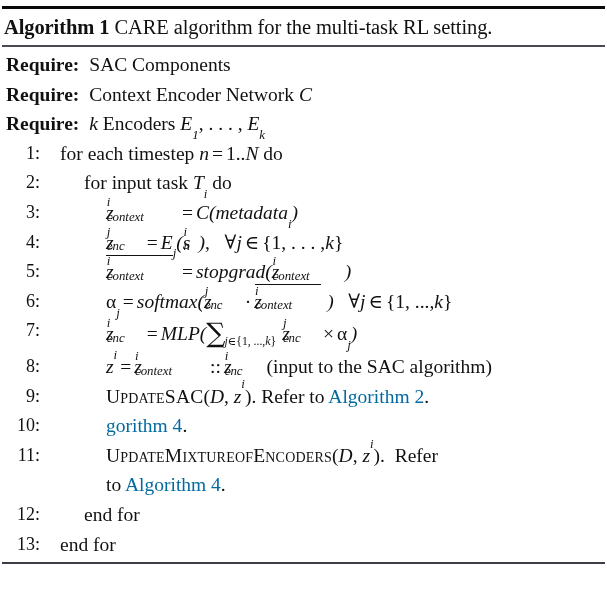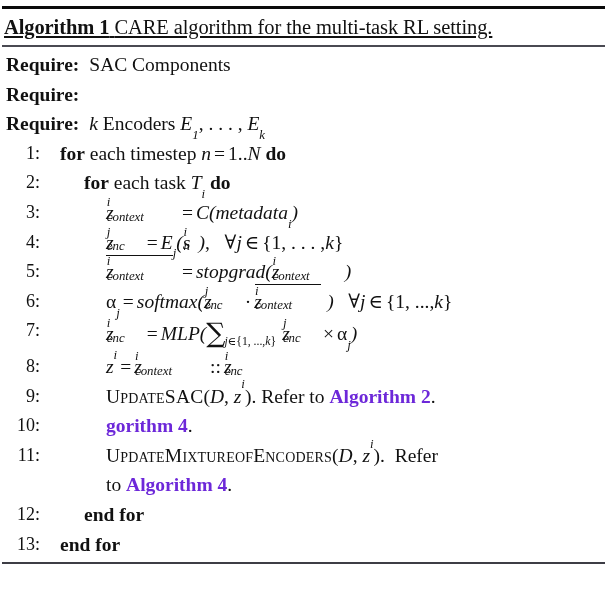--- a/index.html
+++ b/index.html
@@ -39,21 +39,20 @@
     margin: 3px 2px 0 2px;
   }
 
   
   .caption {
     font-size: 20.5px;
     line-height: 30px;
     padding: 3px 2px 3px 4px;
     white-space: nowrap;
     letter-spacing: -0.1px;
-    text-decoration: underline;
   }
   .caption .cap-label {
     font-weight: bold;
   }
   .caption .cap-text {
     font-weight: normal;
   }
 
   
   .body {
@@ -90,21 +89,21 @@
     flex: 1 1 auto;
     min-width: 0;
   }
 
   .req-text { padding-left: 10px; }
 
   .ind1 { padding-left: 14px; }
   .ind2 { padding-left: 38px; }
   .ind3 { padding-left: 60px; }
 
-  .kw { font-weight: bold; }
+  .kw { font-weight: normal; }
 
   
   .math {
     font-family: "Liberation Serif", "DejaVu Serif", serif;
     font-style: italic;
   }
   .mathup { font-style: normal; }
   .op { font-style: normal; padding: 0 3px; }
   .num { font-style: normal; }
 
@@ -158,21 +157,21 @@
     font-style: italic;
   }
 
   .sc {
     font-variant: small-caps;
     font-style: normal;
     letter-spacing: 0.2px;
     margin-top: 12px;
   }
 
-  .link { color: #6d28d9; font-weight: bold; }
+  .link { color: #0369a1; }
 
   .sum {
     font-style: normal;
     font-size: 1.38em;
     font-family: "DejaVu Serif", serif;
     position: relative;
     top: 0.08em;
   }
   .sum-sub {
     font-size: 0.60em;
@@ -202,20 +201,24 @@
 
     <div class="row">
       <span class="gutter req">Require:</span>
       <span class="content req-text">
         <span class="roman">SAC Components</span>
       </span>
     </div>
 
     <div class="row">
       <span class="gutter req">Require:</span>
+      <span class="content req-text">
+        <span class="roman">Context Encoder Network</span>
+        <span class="math">C</span>
+      </span>
     </div>
 
     <div class="row">
       <span class="gutter req">Require:</span>
       <span class="content req-text">
         <span class="math">k</span>
         <span class="roman">Encoders</span>
         <span class="math"><span>E</span><sub>1</sub></span><span class="roman">, . . . ,</span>
         <span class="math"><span>E</span><sub class="math">k</sub></span>
       </span>
@@ -228,21 +231,21 @@
         <span class="roman">each timestep</span>
         <span class="math">n</span><span class="op">=</span><span class="num">1..</span><span class="math">N</span>
         <span class="kw">do</span>
       </span>
     </div>
 
     <div class="row">
       <span class="gutter">2:</span>
       <span class="content ind2">
         <span class="kw">for</span>
-        <span class="roman">each task</span>
+        <span class="roman">input task</span>
         <span class="cal"><span>T</span><sub>i</sub></span>
         <span class="kw">do</span>
       </span>
     </div>
 
     <div class="row">
       <span class="gutter">3:</span>
       <span class="content ind3">
         <span class="math ss-wrap ss-pad-context"><span>z</span><span class="ss-sup">i</span><span class="ss-sub">context</span></span><span class="op">=</span><span class="math">C</span><span class="math">(</span><span class="math"><span>metadata</span><sub>i</sub></span><span class="math">)</span>
       </span>
@@ -276,20 +279,21 @@
       <span class="content ind3">
         <span class="math ss-wrap ss-pad-enc"><span>z</span><span class="ss-sup">i</span><span class="ss-sub">enc</span></span><span class="op">=</span><span class="math">MLP</span><span class="math">(</span><span class="sum">∑</span><span class="sum-sub"><span class="math">j</span><span class="mathup">∈</span><span class="roman">{</span><span class="num">1</span><span class="roman">, ...,</span><span class="math">k</span><span class="roman">}</span></span>
         <span class="math ss-wrap ss-pad-enc"><span>z</span><span class="ss-sup">j</span><span class="ss-sub">enc</span></span><span class="op">×</span><span class="math"><span class="mathup">α</span><sub class="math">j</sub></span><span class="math">)</span>
       </span>
     </div>
 
     <div class="row">
       <span class="gutter">8:</span>
       <span class="content ind3">
         <span class="math"><span>z</span><sup class="math">i</sup></span><span class="op">=</span><span class="math ss-wrap ss-pad-context"><span>z</span><span class="ss-sup">i</span><span class="ss-sub">context</span></span><span class="op">::</span><span class="math ss-wrap ss-pad-enc"><span>z</span><span class="ss-sup">i</span><span class="ss-sub">enc</span></span>
+        <span class="roman">(input to the SAC algorithm)</span>
       </span>
     </div>
 
     <div class="row">
       <span class="gutter">9:</span>
       <span class="content ind3">
         <span class="sc"><span>Update</span><span>SAC</span></span><span class="roman">(</span><span class="cal">D</span><span class="roman">,</span>
         <span class="math"><span>z</span><sup class="math">i</sup></span><span class="roman">)</span><span class="roman">. Refer to </span><span class="roman link">Algorithm 2</span><span class="roman">.</span>
       </span>
     </div>

